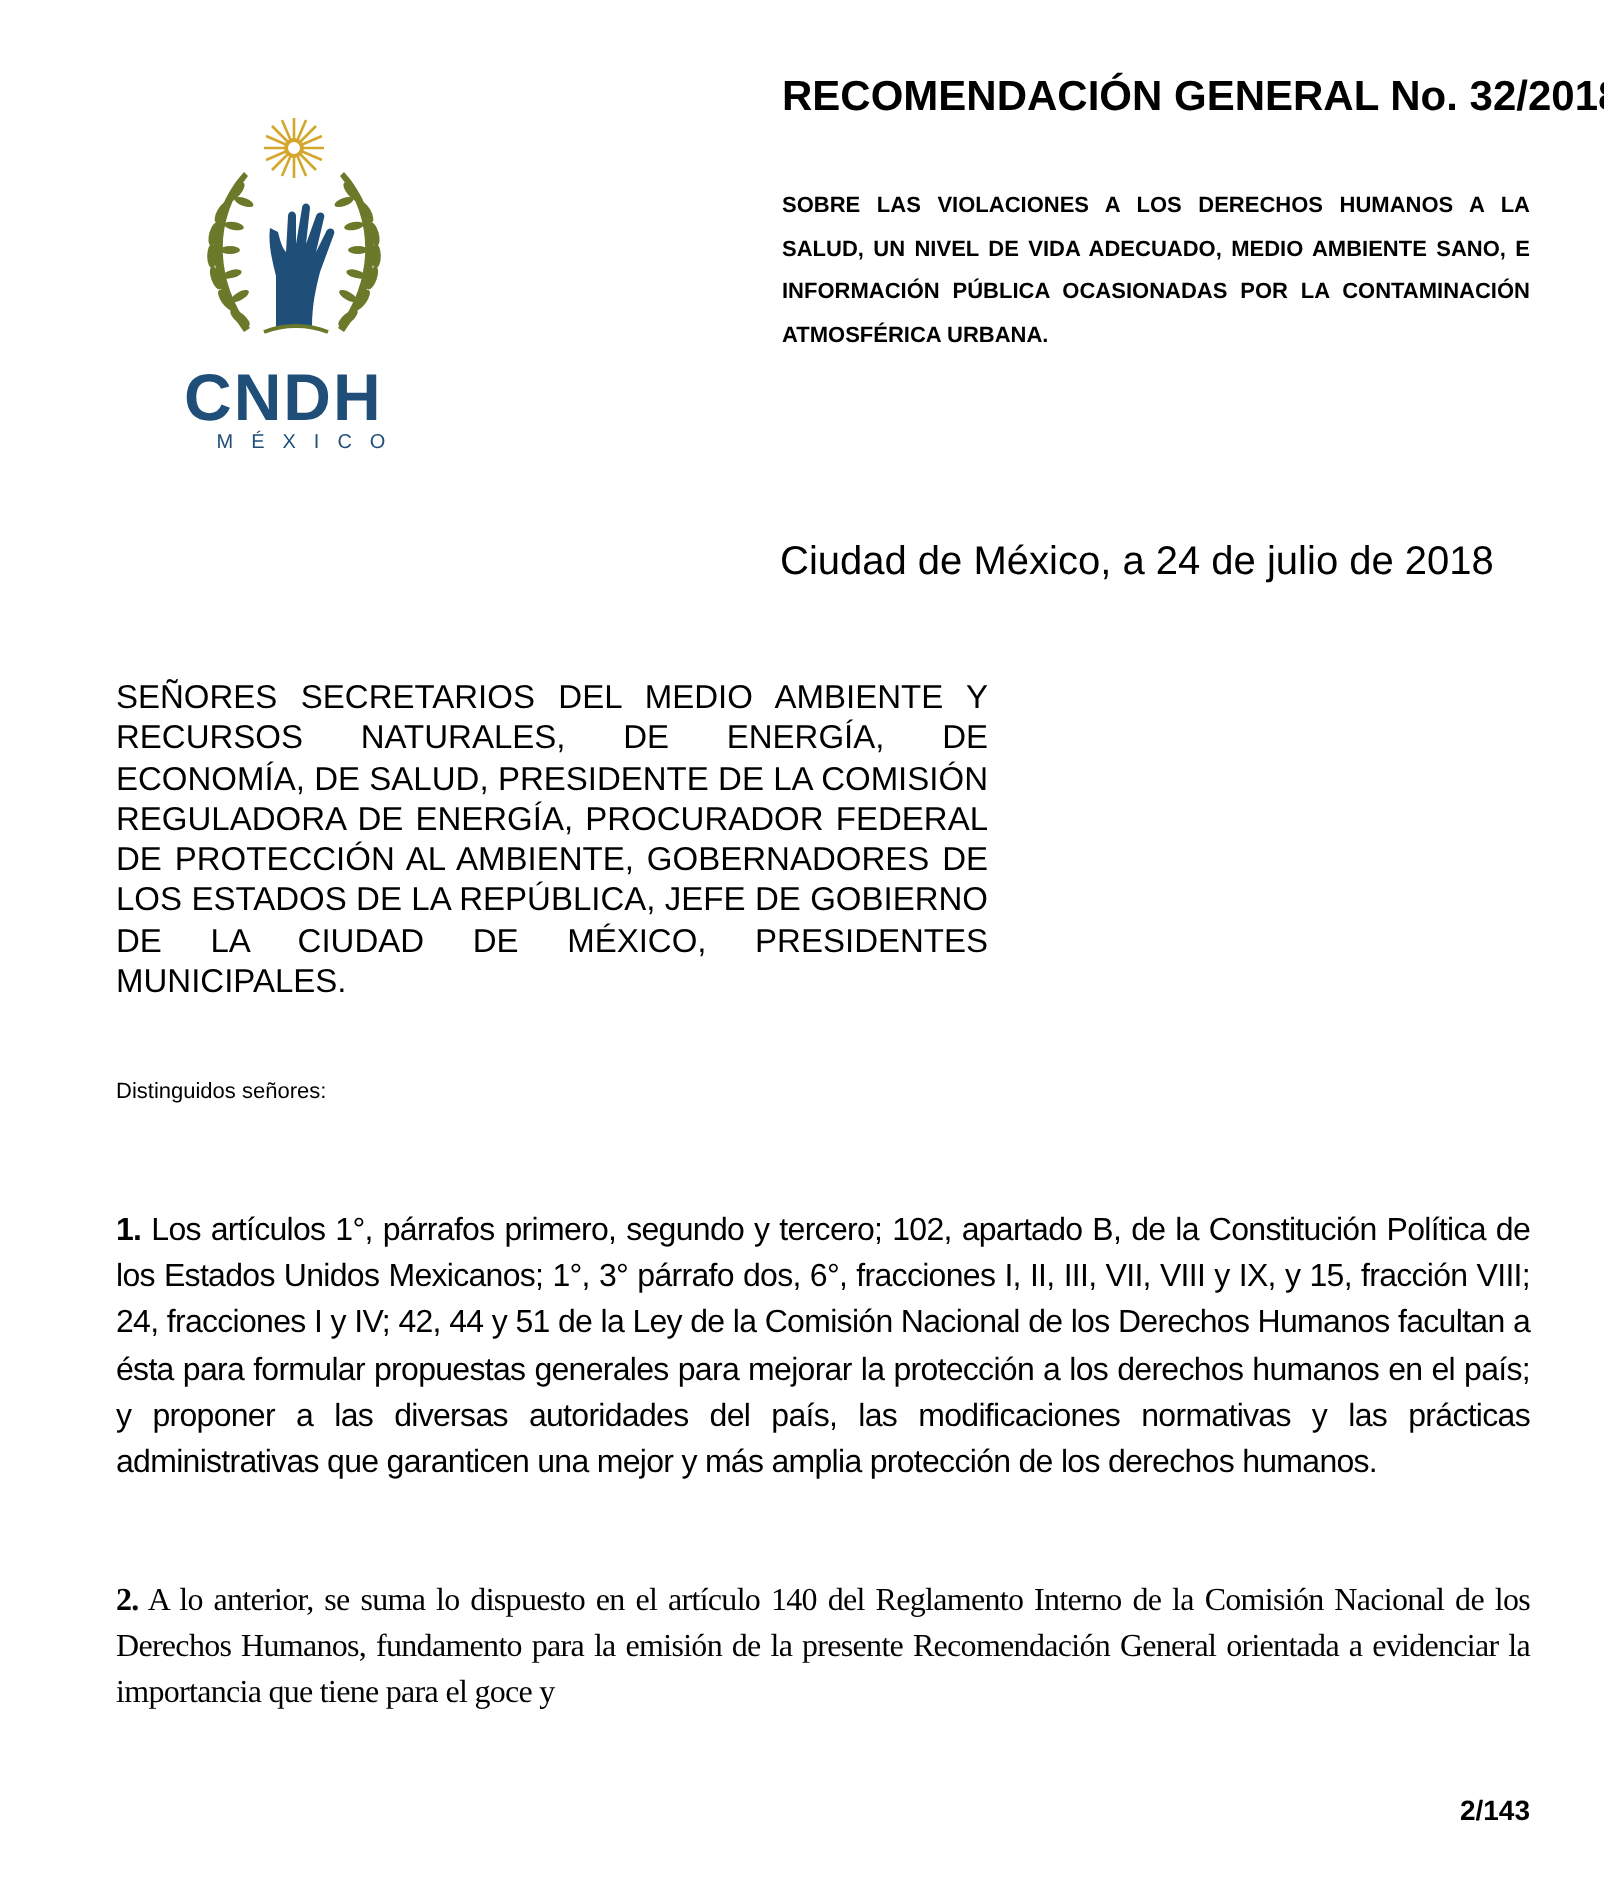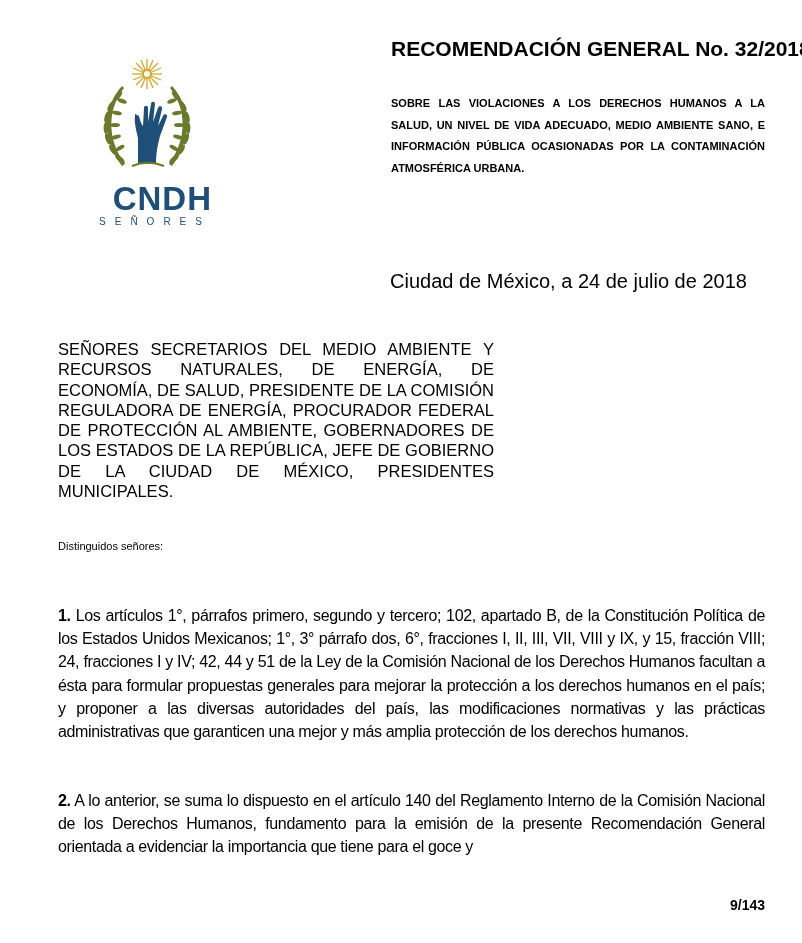--- a/index.html
+++ b/index.html
@@ -3,21 +3,21 @@
   <meta charset="utf-8">
   <style>
     html, body { margin: 0; padding: 0; background: #ffffff; }
     body {
       width: 802px; height: 943px; position: relative; overflow: hidden;
       font-family: "Liberation Sans", sans-serif; color: #000;
     }
     .logo { position: absolute; left: 92px; top: 56px; width: 120px; height: 178px; }
     .logo svg { display: block; }
     .logo-title {
-      position: absolute; left: 0; top: 124px; width: 120px; text-align: right;
+      position: absolute; left: 0; top: 124px; width: 120px; text-align: left;
       font-family: "Liberation Sans", sans-serif; font-weight: bold; font-size: 33px;
       color: #1f4e79; letter-spacing: 1px;
     }
     .logo-sub {
       position: absolute; left: 0; top: 160px; width: 120px; text-align: center;
       font-size: 10px; letter-spacing: 9px; color: #1f4e79; padding-left: 6px; box-sizing: border-box;
     }
     .rec-number {
       position: absolute; left: 391px; top: 37px; font-weight: bold; font-size: 21px;
       white-space: nowrap;
@@ -35,21 +35,21 @@
     }
     .salutation {
       position: absolute; left: 58px; top: 540px; font-size: 11px; white-space: nowrap;
     }
     .para {
       position: absolute; left: 58px; width: 707px; font-family: "Liberation Sans", sans-serif;
       font-size: 16px; line-height: 23.2px; text-align: justify; text-align-last: left;
       letter-spacing: -0.35px; word-spacing: 0px;
     }
     .para-1 { top: 580px; margin-top: 24px; }
-    .para-2 { top: 789px; }
+    .para-2 { top: 789px; font-family: Liberation Serif, serif; }
     .para .num { font-weight: bold; }
     .page-number {
       position: absolute; right: 37px; top: 897px; font-weight: bold; font-size: 14px;
     }
   </style>
 </head>
 <body>
 
 <div class="logo">
   <svg width="120" height="130" viewBox="0 0 120 130">
@@ -102,33 +102,33 @@
       <path d="M46 108 L46 82 C44 74, 42 66, 43 58 L47 60 C48 64, 49 68, 51 70
                L52 52 C52 49, 56 49, 56 52 L56 66
                L59 48 C59 45, 63 45, 63 48 L61 66
                L66 52 C67 49, 71 50, 70 53 L66 70
                L71 60 C72 57, 76 58, 75 61 L68 80
                C66 88, 64 96, 64 108 Z"></path>
     </g>
     <path d="M40 110 C50 106, 62 106, 72 110" stroke="#6b7a2a" stroke-width="2" fill="none"></path>
   </svg>
   <div class="logo-title">CNDH</div>
-  <div class="logo-sub">SEÑORES</div>
+  <div class="logo-sub">MÉXICO</div>
 </div>
 
 <div class="rec-number">RECOMENDACIÓN GENERAL No. 32/2018</div>
 <div class="rec-subject">SOBRE LAS VIOLACIONES A LOS DERECHOS HUMANOS A LA SALUD, UN NIVEL DE VIDA ADECUADO, MEDIO AMBIENTE SANO, E INFORMACIÓN PÚBLICA OCASIONADAS POR LA CONTAMINACIÓN ATMOSFÉRICA URBANA.</div>
 
 <div class="date-line">Ciudad de México, a 24 de julio de 2018</div>
 
 <div class="addressees">SEÑORES SECRETARIOS DEL MEDIO AMBIENTE Y RECURSOS NATURALES, DE ENERGÍA, DE ECONOMÍA, DE SALUD, PRESIDENTE DE LA COMISIÓN REGULADORA DE ENERGÍA, PROCURADOR FEDERAL DE PROTECCIÓN AL AMBIENTE, GOBERNADORES DE LOS ESTADOS DE LA REPÚBLICA, JEFE DE GOBIERNO DE LA CIUDAD DE MÉXICO, PRESIDENTES MUNICIPALES.</div>
 
 <div class="salutation">Distinguidos señores:</div>
 
 <div class="para para-1">
   <span class="num">1.</span><span> Los artículos 1°, párrafos primero, segundo y tercero; 102, apartado B, de la Constitución Política de los Estados Unidos Mexicanos; 1°, 3° párrafo dos, 6°, fracciones I, II, III, VII, VIII y IX, y 15, fracción VIII; 24, fracciones I y IV; 42, 44 y 51 de la Ley de la Comisión Nacional de los Derechos Humanos facultan a ésta para formular propuestas generales para mejorar la protección a los derechos humanos en el país; y proponer a las diversas autoridades del país, las modificaciones normativas y las prácticas administrativas que garanticen una mejor y más amplia protección de los derechos humanos.</span>
 </div>
 
 <div class="para para-2">
   <span class="num">2.</span><span> A lo anterior, se suma lo dispuesto en el artículo 140 del Reglamento Interno de la Comisión Nacional de los Derechos Humanos, fundamento para la emisión de la presente Recomendación General orientada a evidenciar la importancia que tiene para el goce y</span>
 </div>
 
-<div class="page-number">9/143</div>
+<div class="page-number">2/143</div>
 
 </body></html>

